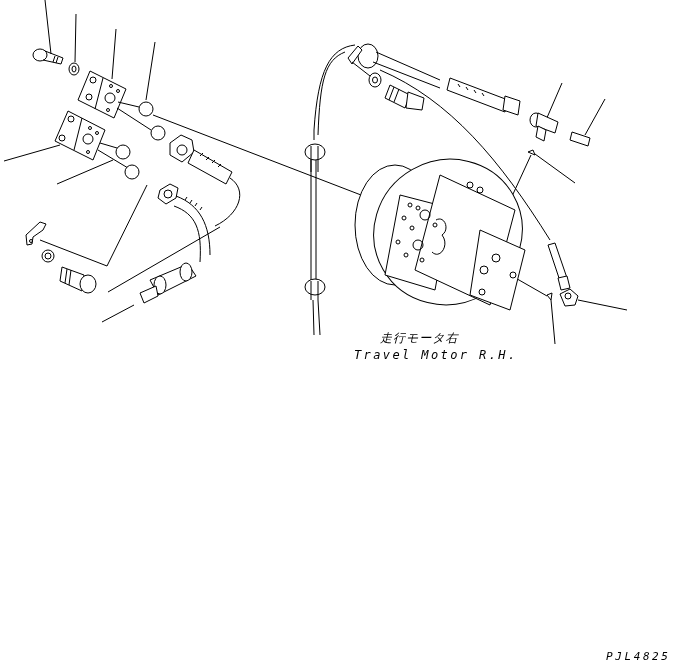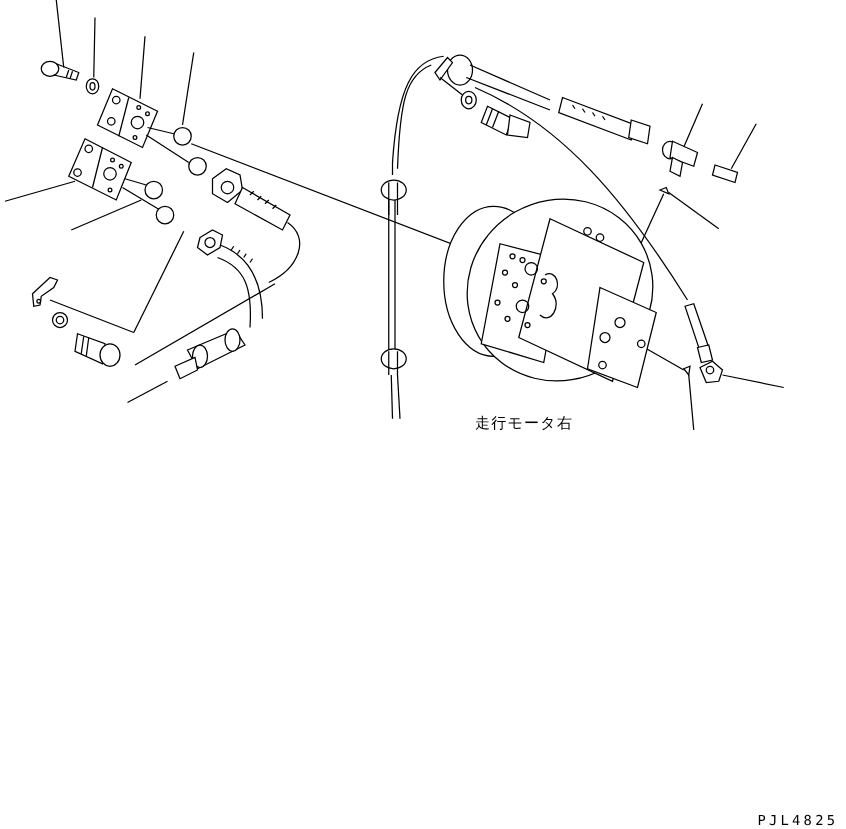--- a/index.html
+++ b/index.html
@@ -1,16 +1,16 @@
 <!DOCTYPE html>
 <html><head>
 <meta charset="utf-8">
 <style>
   html, body { margin: 0; padding: 0; background: #ffffff; }
-  #canvas { position: relative; width: 677px; height: 663px; background: #ffffff; overflow: hidden; }
+  #canvas { position: relative; width: 677px; height: 663px; background: #ffffff; overflow: hidden; font-style: italic; }
   svg { position: absolute; left: 0; top: 0; }
   .ln { stroke: #000; stroke-width: 1; fill: none; }
   .lw { stroke: #000; stroke-width: 1; fill: #fff; }
   .caption-jp { position: absolute; left: 380px; top: 330px; font-family: "DejaVu Sans", sans-serif; font-size: 12px; letter-spacing: 1px; color: #000; }
   .caption-en { position: absolute; left: 354px; top: 348px; font-family: "DejaVu Sans Mono", monospace; font-size: 12px; letter-spacing: 2.4px; color: #000; }
   .code { position: absolute; left: 606px; top: 650px; font-family: "DejaVu Sans Mono", monospace; font-size: 11px; letter-spacing: 2.6px; color: #000; text-align: right; }
 </style>
 </head>
 <body>
 
@@ -210,14 +210,15 @@
     <circle class="ln" cx="484" cy="270" r="4"></circle>
     <circle class="ln" cx="482" cy="292" r="3"></circle>
     <circle class="ln" cx="513" cy="275" r="3"></circle>
     <circle class="ln" cx="470" cy="185" r="3"></circle>
     <circle class="ln" cx="480" cy="190" r="3"></circle>
     <path class="ln" d="M436 220 C 445 215, 450 230, 442 235 C 450 245, 440 260, 432 252"></path>
   </g>
 </svg>
 
 <div class="caption-jp">走行モータ右</div>
+<div class="caption-en">Travel Motor R.H.</div>
 <div class="code">PJL4825</div>
 </div>
 
 </body></html>

